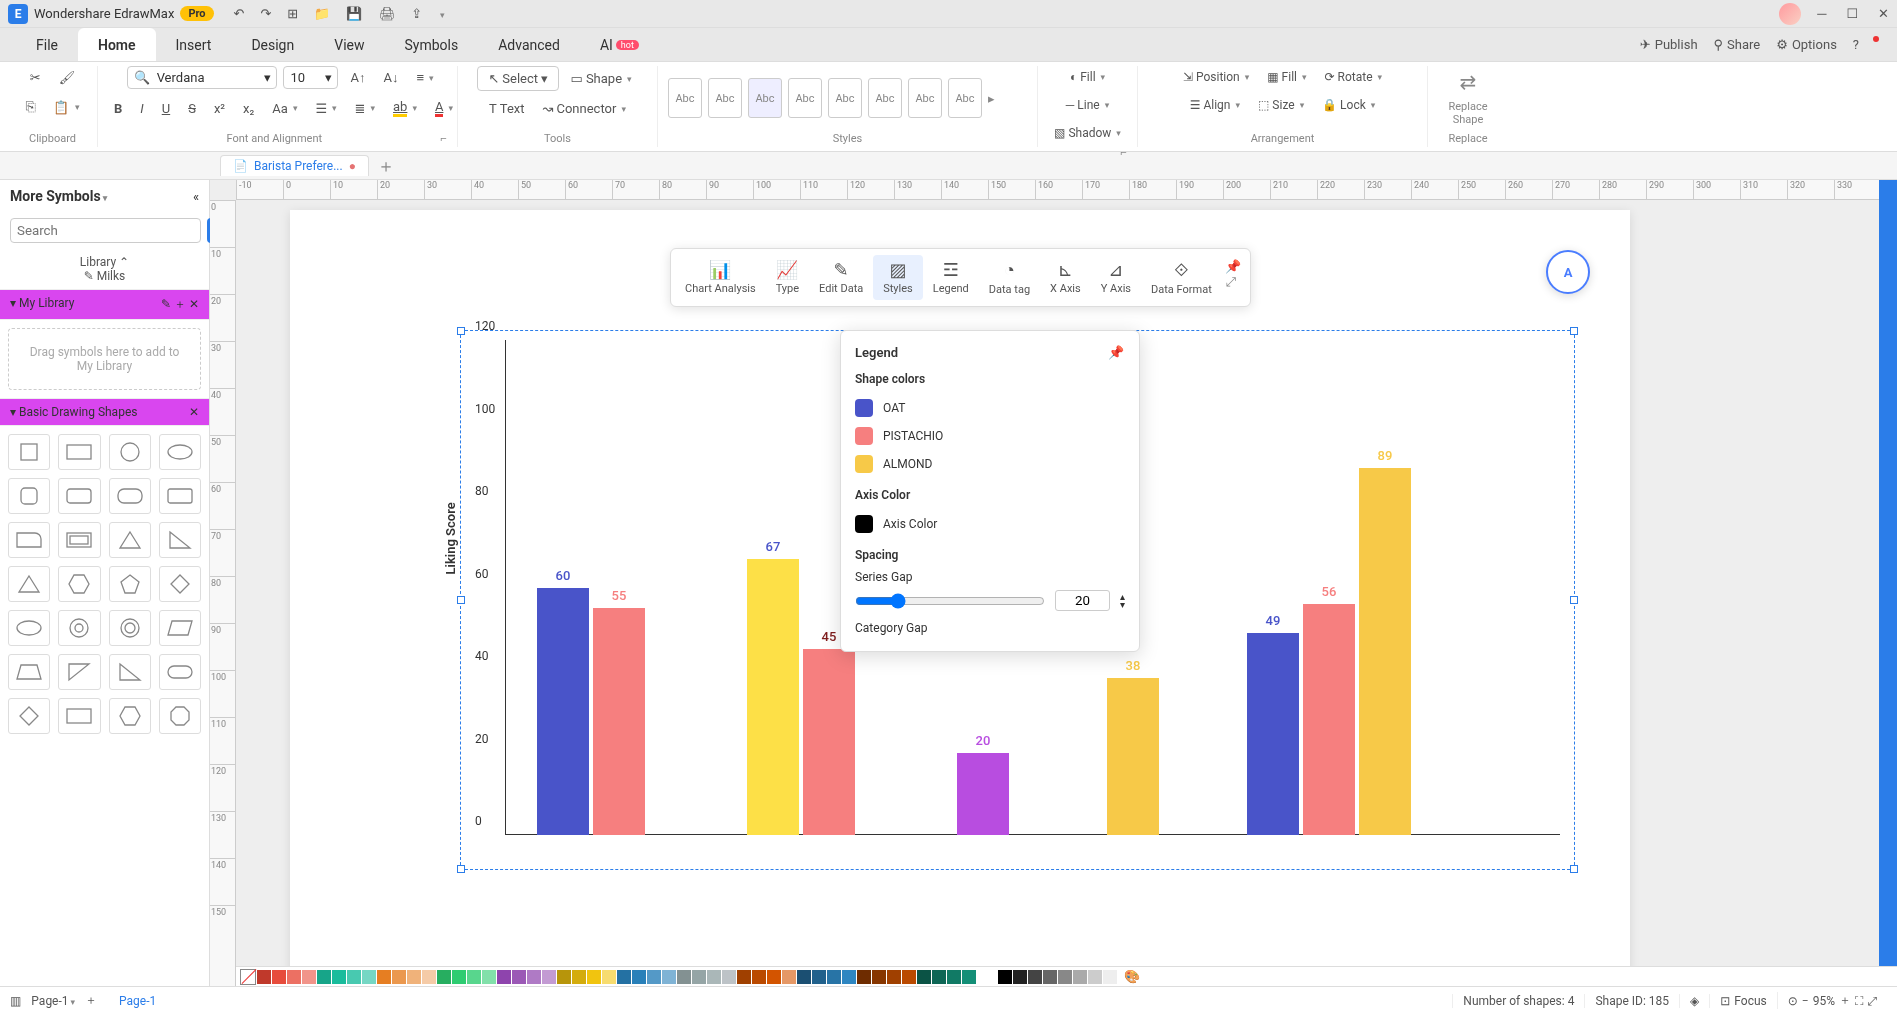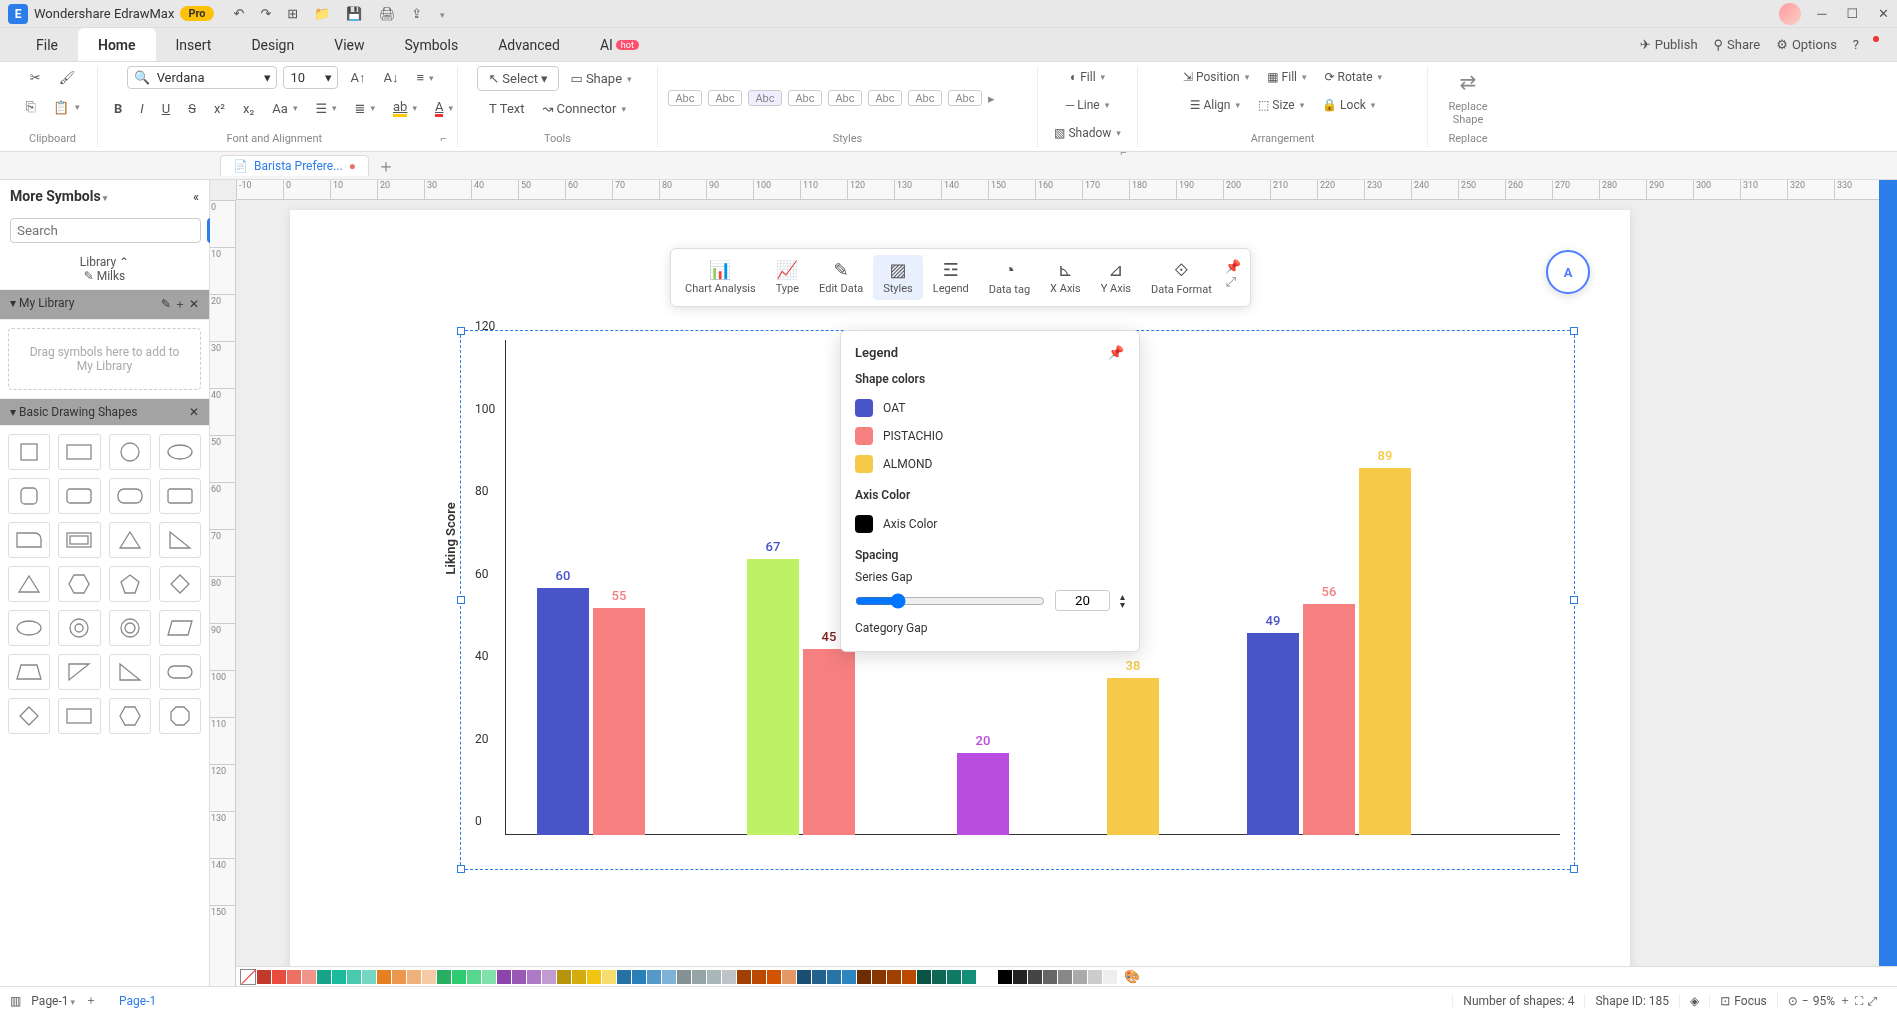--- a/index.html
+++ b/index.html
@@ -25,42 +25,42 @@
 .menu-bar .right > div {display:flex;align-items:center;gap:4px;cursor:pointer;}
 .menu-bar .right .dot{width:6px;height:6px;background:#e33;border-radius:50%;position:relative;top:-6px;left:-2px;}
 
 
 .ribbon { height: 90px; background: #fff; border-bottom: 1px solid #ddd; display:flex; padding:4px 8px;}
 .ribbon-group { border-right:1px solid #eee; padding:0 10px; display:flex; flex-direction:column; }
 .ribbon-group .controls { flex:1; display:flex; align-items:center; gap:6px; flex-wrap:wrap;}
 .ribbon-group .label { text-align:center; font-size:11px; color:#888; padding:2px 0;}
 .ribbon-btn { padding:4px 6px; border-radius:4px; cursor:pointer; display:flex; align-items:center; gap:3px; color:#555;}
 .font-select{border:1px solid #ccc;border-radius:4px;padding:3px 6px;background:#fff;display:flex;align-items:center;gap:6px;}
-.style-box{width:34px;height:16px;border:1px solid #ccc;border-radius:3px;display:flex;align-items:center;justify-content:center;font-size:11px;color:#888;}
+.style-box{width:34px;height:40px;border:1px solid #ccc;border-radius:3px;display:flex;align-items:center;justify-content:center;font-size:11px;color:#888;}
 .col2{display:flex;flex-direction:column;gap:2px;}
 .row{display:flex;gap:6px;align-items:center;}
 
 
 .doc-tabs{height:28px;background:#f5f5f5;border-bottom:1px solid #ddd;display:flex;align-items:center;padding-left:220px;}
 .doc-tab{padding:3px 12px;background:#fff;border-radius:4px 4px 0 0;border:1px solid #ddd;border-bottom:none;display:flex;align-items:center;gap:6px;font-size:12px;color:#2b7de9;}
 .doc-tab .dirty{color:#e57373;}
 .doc-tabs .add{margin-left:8px;font-size:18px;color:#888;cursor:pointer;}
 
 
 .main{display:flex;height:calc(1014px - 28px - 34px - 90px - 28px - 28px);}
 
 
 .left-panel{width:210px;background:#fff;border-right:1px solid #ddd;display:flex;flex-direction:column;}
 .lp-head{padding:8px 10px;display:flex;align-items:center;justify-content:space-between;}
 .lp-head b{font-size:14px;}
 .lp-search{padding:6px 10px;display:flex;gap:6px;}
 .lp-search input{flex:1;border:1px solid #ccc;border-radius:4px;padding:4px 6px;}
 .lp-search button{background:#2b7de9;color:#fff;border:none;border-radius:4px;padding:4px 10px;cursor:pointer;}
 .lp-row{padding:6px 10px;display:flex;justify-content:space-between;align-items:center;font-size:12px;color:#555;flex-direction:column;}
-.lp-section{padding:6px 10px;background:#a3a3a3;border-top:1px solid #eee;border-bottom:1px solid #eee;display:flex;justify-content:space-between;font-size:12px;}
+.lp-section{padding:6px 10px;background:#d946ef;border-top:1px solid #eee;border-bottom:1px solid #eee;display:flex;justify-content:space-between;font-size:12px;}
 .lp-drop{margin:8px;border:1px dashed #ccc;border-radius:4px;padding:16px;text-align:center;color:#aaa;font-size:12px;}
 .shapes-grid{display:grid;grid-template-columns:repeat(4,1fr);gap:8px;padding:8px;}
 .shape-cell{height:36px;border:1px solid #ddd;border-radius:3px;display:flex;align-items:center;justify-content:center;}
 .shape-cell svg{stroke:#888;fill:none;stroke-width:1.3;}
 
 
 .canvas-wrap{flex:1;position:relative;background:#eee;overflow:hidden;}
 .ruler-h{position:absolute;top:0;left:26px;right:0;height:20px;background:#f8f8f8;border-bottom:1px solid #ccc;font-size:9px;color:#888;display:flex;}
 .ruler-h span{flex:0 0 47px;border-left:1px solid #ccc;padding-left:2px;}
 .ruler-v{position:absolute;top:20px;left:0;width:26px;bottom:0;background:#f8f8f8;border-right:1px solid #ccc;font-size:9px;color:#888;}
@@ -547,21 +547,21 @@
         <div class="bars-area" id="barsArea" style="bottom:30px;height:495px;">
             <div class="bar-group" style="left: 30px;">
               <div class="bar" style="height: 247.5px; background: rgb(73, 84, 201);">
                 <div class="bar-label" style="color: rgb(73, 84, 201);">60</div>
               </div>
               <div class="bar" style="height: 226.875px; background: rgb(246, 127, 127);">
                 <div class="bar-label" style="color: rgb(246, 127, 127);">55</div>
               </div>
             </div>
             <div class="bar-group" style="left: 240px;">
-              <div class="bar" style="height: 276.375px; background: #bef264;">
+              <div class="bar" style="height: 276.375px; background: #fde047;">
                 <div class="bar-label" style="color: rgb(73, 84, 201);">67</div>
               </div>
               <div class="bar" style="height: 185.625px; background: rgb(246, 127, 127);">
                 <div class="bar-label" style="color: #7f1d1d;">45</div>
               </div>
             </div>
             <div class="bar-group" style="left: 450px;">
               <div class="bar" style="height: 82.5px; background: rgb(184, 77, 224);">
                 <div class="bar-label" style="color: rgb(184, 77, 224);">20</div>
               </div>

